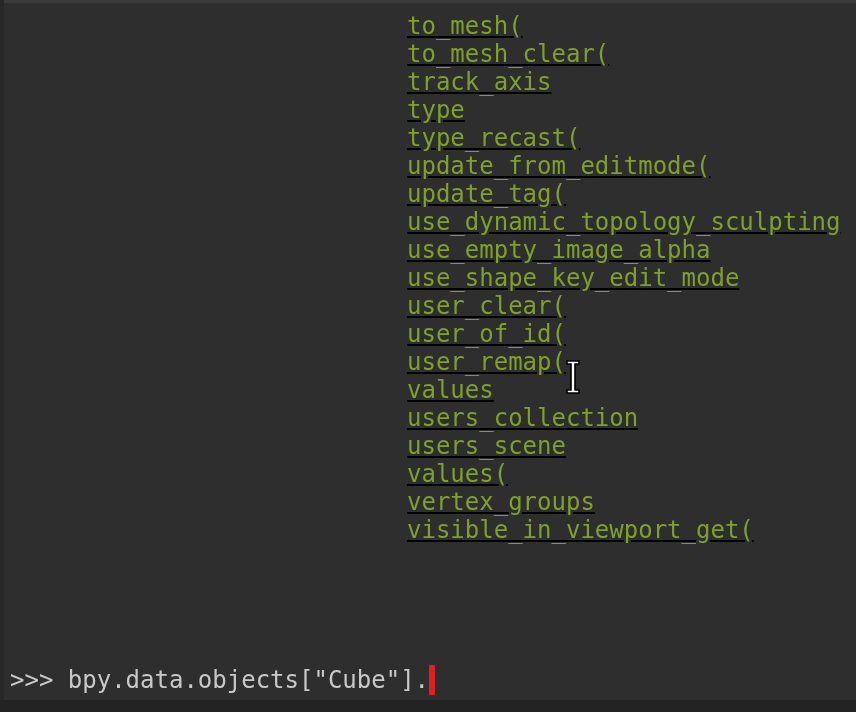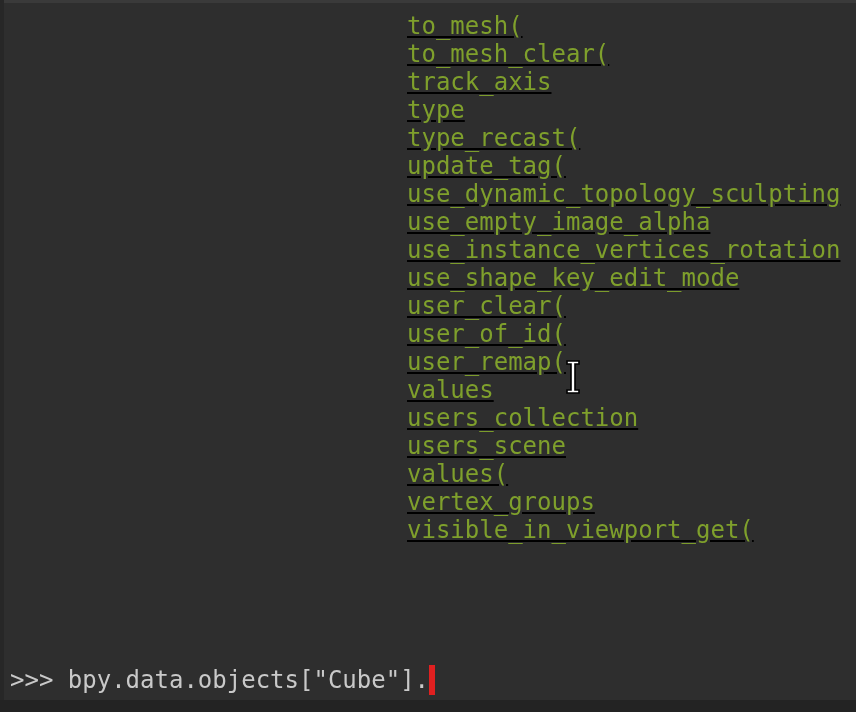--- a/index.html
+++ b/index.html
@@ -109,24 +109,24 @@
 
   <div class="edge-top"></div>
   <div class="edge-left"></div>
 
   <ul id="suggestion-list">
       <li>to_mesh(</li>
       <li>to_mesh_clear(</li>
       <li>track_axis</li>
       <li>type</li>
       <li>type_recast(</li>
+      <li>update_from_editmode(</li>
       <li>update_tag(</li>
       <li>use_dynamic_topology_sculpting</li>
       <li>use_empty_image_alpha</li>
-      <li>use_instance_vertices_rotation</li>
       <li>use_shape_key_edit_mode</li>
       <li>user_clear(</li>
       <li>user_of_id(</li>
       <li>user_remap(</li>
       <li>values</li>
       <li>users_collection</li>
       <li>users_scene</li>
       <li>values(</li>
       <li>vertex_groups</li>
       <li>visible_in_viewport_get(</li>

